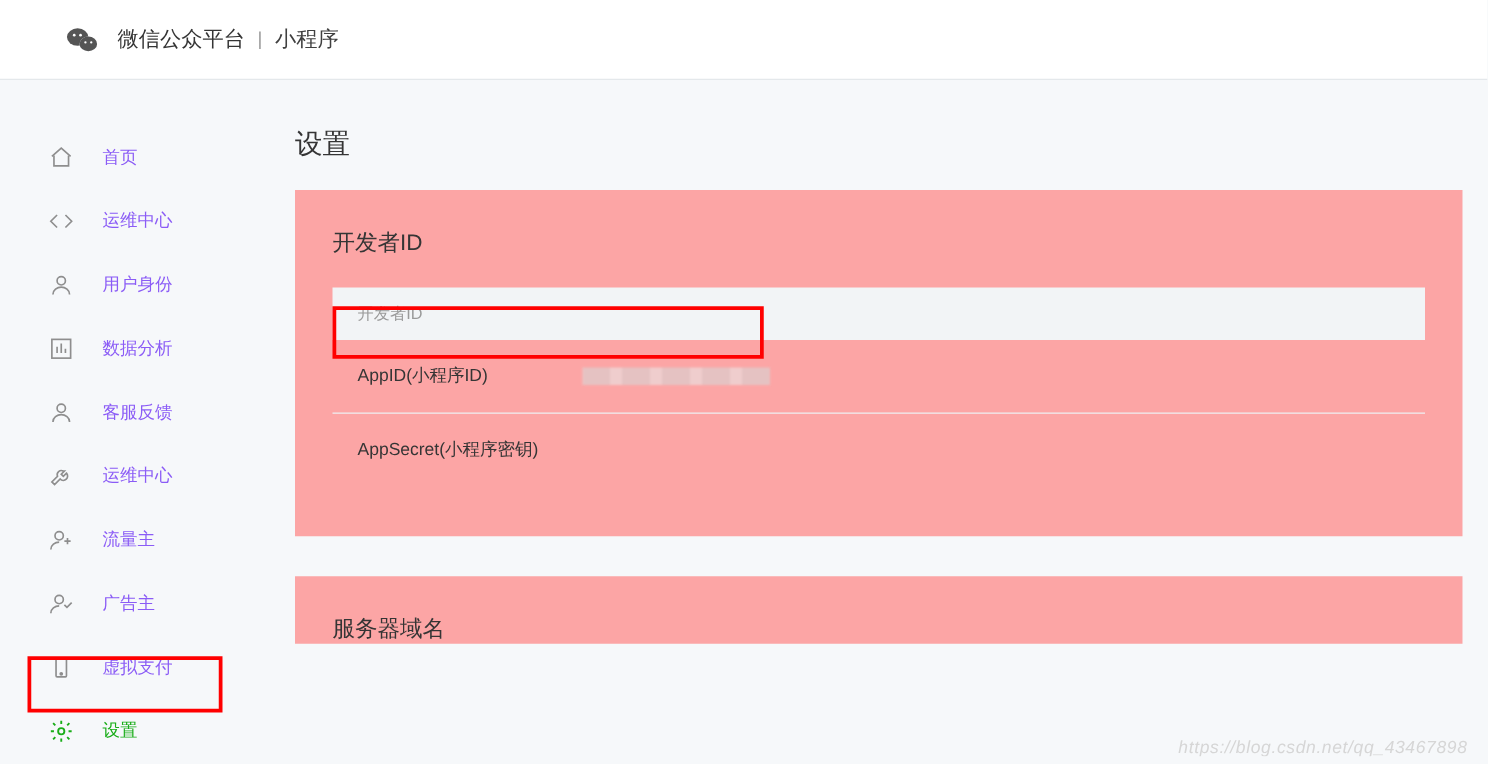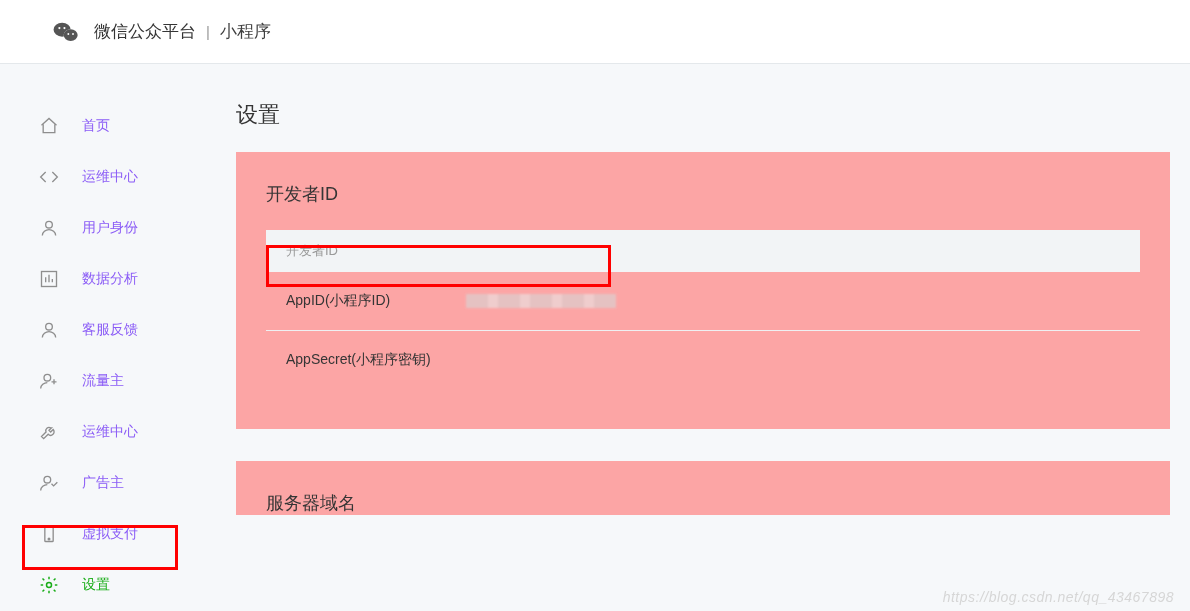--- a/index.html
+++ b/index.html
@@ -213,34 +213,34 @@
         <svg width="20" height="20" viewBox="0 0 24 24" fill="none" stroke="currentColor" stroke-width="1.6">
             <circle cx="12" cy="8" r="4"></circle>
             <path d="M4 21c0-4 4-7 8-7s8 3 8 7"></path>
           </svg>
       </span>
       <span class="label">客服反馈</span>
     </div>
     <div class="side-item">
       <span class="icon">
         <svg width="20" height="20" viewBox="0 0 24 24" fill="none" stroke="currentColor" stroke-width="1.6">
+            <path d="M14 7a4 4 0 0 0-5.6 5L3 17.4 5.6 20l5.4-5.4A4 4 0 0 0 17 9l-3 3-2-2 3-3z"></path>
+          </svg>
+      </span>
+      <span class="label">运维中心</span>
+    </div>
+    <div class="side-item">
+      <span class="icon">
+        <svg width="20" height="20" viewBox="0 0 24 24" fill="none" stroke="currentColor" stroke-width="1.6">
             <circle cx="10" cy="8" r="4"></circle>
             <path d="M2 21c0-4 4-7 8-7"></path>
             <path d="M18 10v6M15 13h6"></path>
           </svg>
       </span>
       <span class="label">流量主</span>
-    </div>
-    <div class="side-item">
-      <span class="icon">
-        <svg width="20" height="20" viewBox="0 0 24 24" fill="none" stroke="currentColor" stroke-width="1.6">
-            <path d="M14 7a4 4 0 0 0-5.6 5L3 17.4 5.6 20l5.4-5.4A4 4 0 0 0 17 9l-3 3-2-2 3-3z"></path>
-          </svg>
-      </span>
-      <span class="label">运维中心</span>
     </div>
     <div class="side-item">
       <span class="icon">
         <svg width="20" height="20" viewBox="0 0 24 24" fill="none" stroke="currentColor" stroke-width="1.6">
             <circle cx="10" cy="8" r="4"></circle>
             <path d="M2 21c0-4 4-7 8-7"></path>
             <path d="M15 13l2.5 2.5L22 11"></path>
           </svg>
       </span>
       <span class="label">广告主</span>

